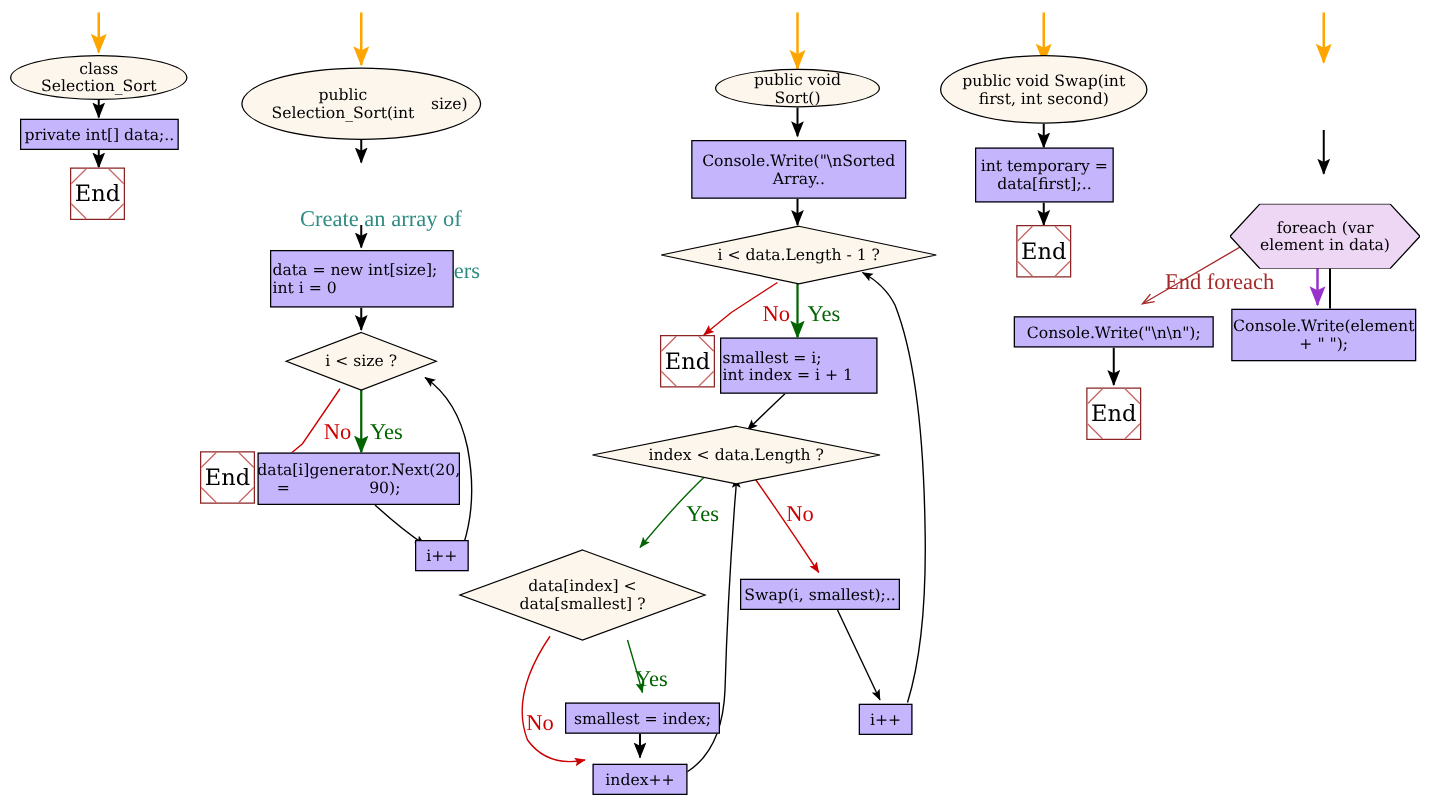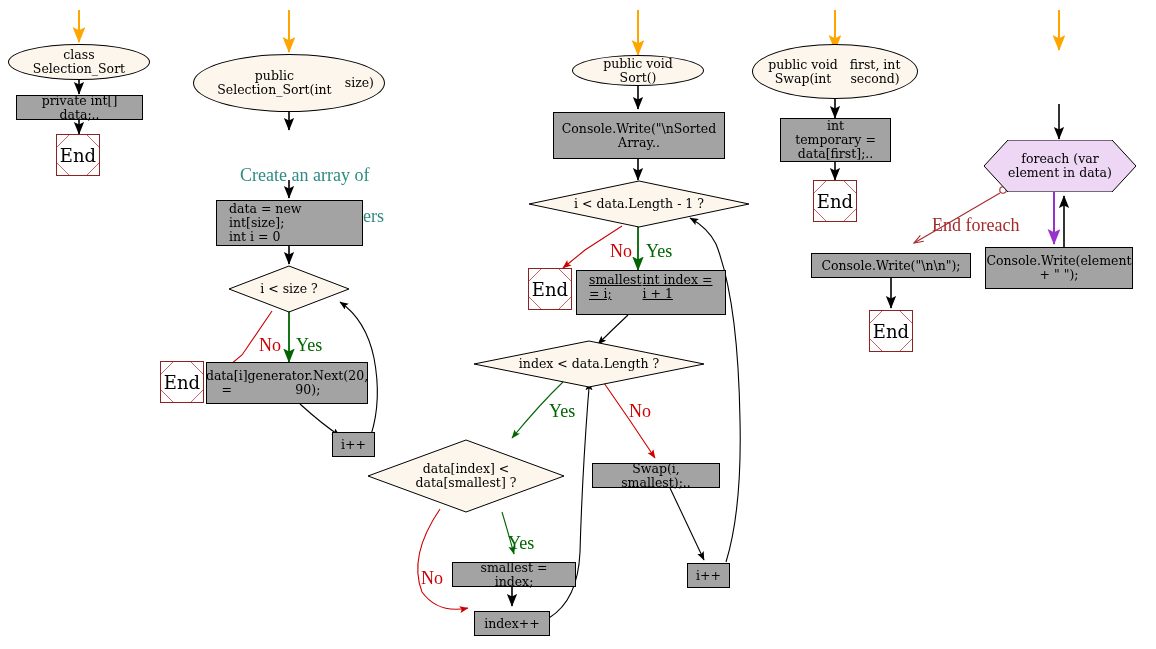--- a/index.html
+++ b/index.html
@@ -29,23 +29,23 @@
     align-items: center;
     justify-content: center;
     text-align: center;
     line-height: 1.12;
     color: #000000;
     z-index: 5;
   }
   
   .proc {
     border: 1px solid #000000;
-    background: #a3a3a3;
+    background: #c4b5fd;
     font-size: 12.5px;
-    padding: 2px 12px;
+    padding: 2px 1px;
   }
   .proc.left-align {
     justify-content: flex-start;
     text-align: left;
   }
   
   .ellipse {
     border: 1px solid #000000;
     background: #fdf6ec;
     border-radius: 50%;
@@ -101,20 +101,21 @@
     display: flex;
     align-items: center;
     justify-content: center;
     font-size: 18px;
     color: #000;
   }
   
   .hexwrap {
     position: absolute;
     z-index: 5;
+    margin-top: 23px;
   }
   .hexwrap svg {
     position: absolute;
     left: 0; top: 0;
   }
   .hexwrap .htext {
     position: absolute;
     left: 0; top: 0;
     width: 100%;
     height: 100%;
@@ -321,21 +322,21 @@
   <div class="lbl lbl-yes" style="left:646px; top:241px;">Yes</div>
 
   <div class="endnode" style="left:528px; top:268px; width:44px; height:42px;">
     <div class="sq"></div>
     <svg width="44" height="42">
       <path d="M1,13 L13,1 M31,1 L43,13 M43,29 L31,41 M13,41 L1,29" stroke="#c86464" stroke-width="1" fill="none"></path>
     </svg>
     <div class="etext">End</div>
   </div>
 
-  <div class="node proc left-align" style="left:576px; top:270px; width:150px; height:45px; align-items:flex-start; justify-content:center;text-decoration:underline;">
+  <div class="node proc left-align" style="left:576px; top:270px; width:126px; height:45px; flex-direction:column; align-items:flex-start; justify-content:center;">
     <span>smallest = i;</span>
     <span>int index = i + 1</span>
   </div>
 
   <div class="decision-wrap" style="left:474px; top:341px; width:230px; height:46px;">
     <svg width="230" height="46">
       <polygon points="115,0 230,23 115,46 0,23" fill="#fdf6ec" stroke="#000000" stroke-width="1"></polygon>
     </svg>
     <div class="dtext">index &lt; data.Length ?</div>
   </div>
@@ -365,21 +366,21 @@
   </div>
 
   <div class="node proc" style="left:592px; top:463px; width:128px; height:25px;">
     <span>Swap(i, smallest);..</span>
   </div>
 
   <div class="node proc" style="left:687px; top:563px; width:43px; height:25px;">
     <span>i++</span>
   </div>
 
-  <div class="node ellipse" style="left:752px; top:44px; width:166px; height:55px; flex-direction:row;">
+  <div class="node ellipse" style="left:752px; top:44px; width:166px; height:55px; flex-direction:column;">
     <span>public void Swap(int</span>
     <span>first, int second)</span>
   </div>
 
   <div class="node proc" style="left:780px; top:118px; width:111px; height:44px; flex-direction:column;">
     <span>int temporary =</span>
     <span>data[first];..</span>
   </div>
 
   <div class="endnode" style="left:813px; top:180px; width:44px; height:42px;">

